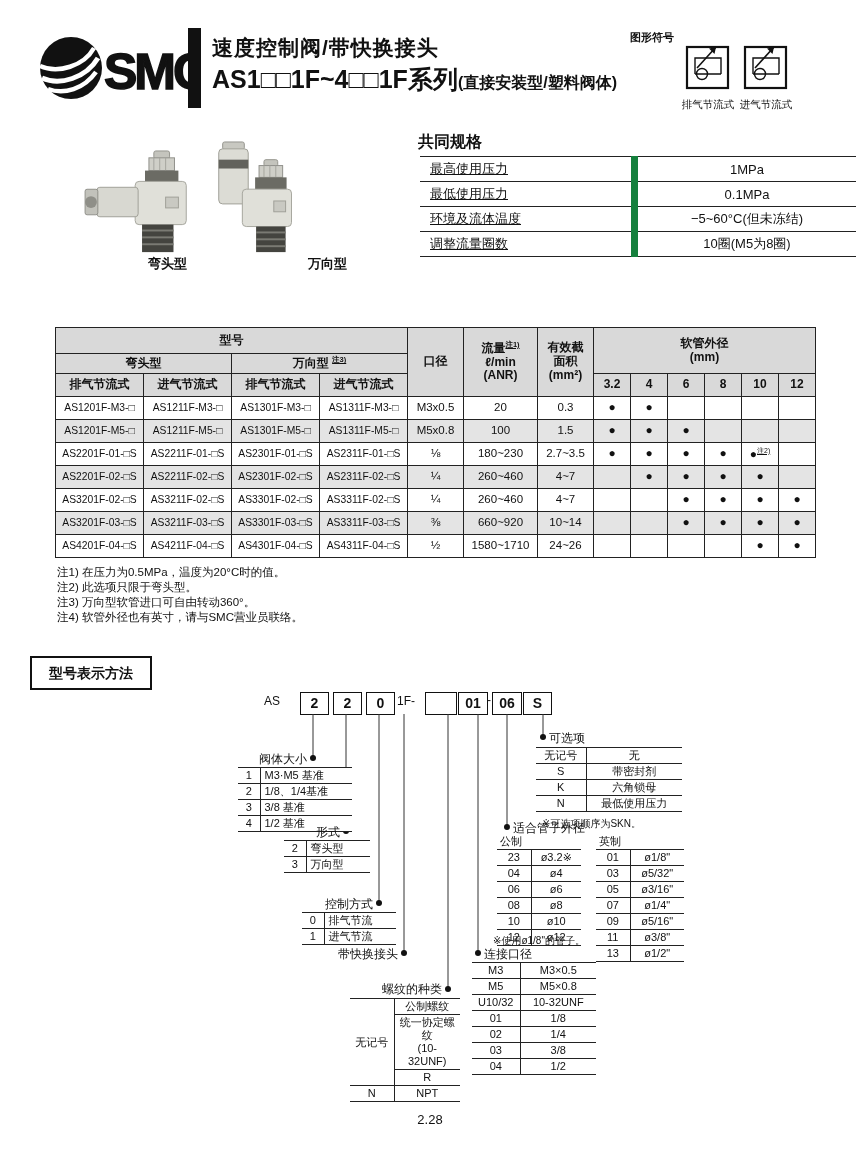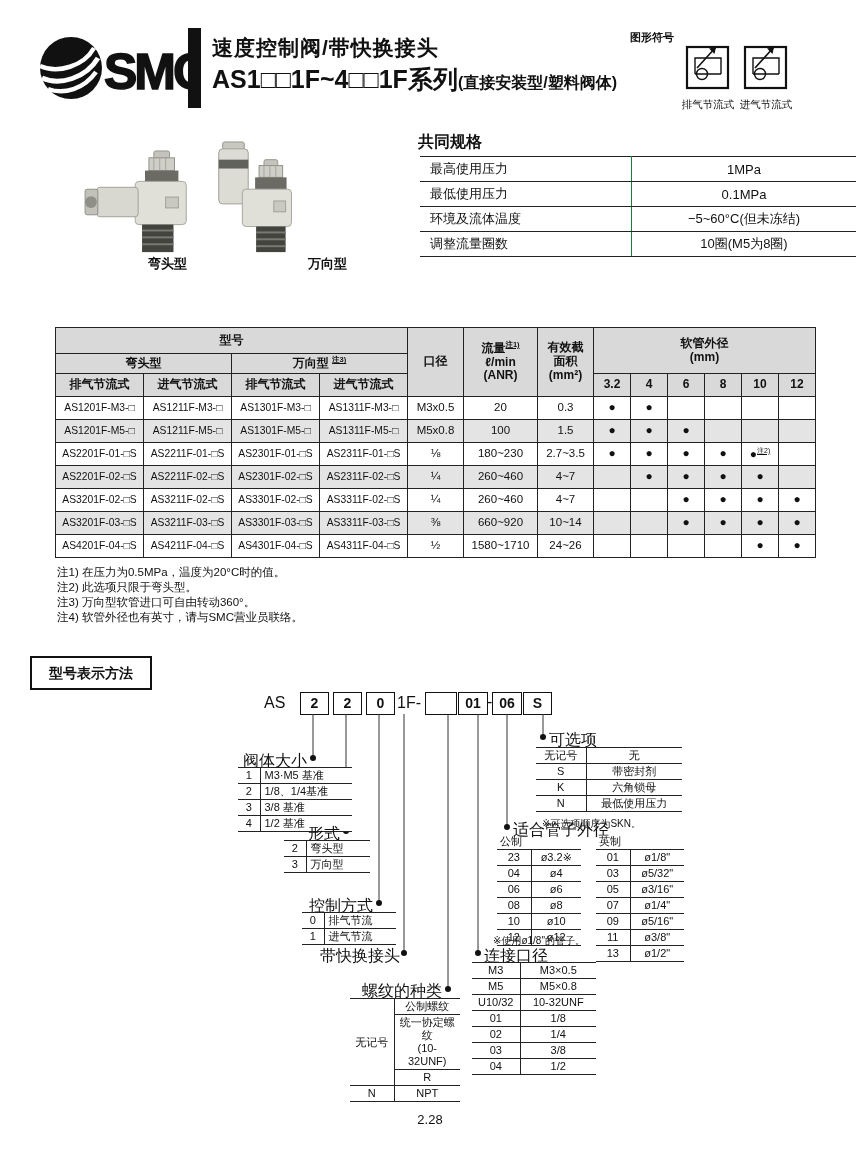--- a/index.html
+++ b/index.html
@@ -12,40 +12,40 @@
   .title2{font-size:25px;font-weight:bold;white-space:nowrap;}
   .title2 .suffix{font-size:16px;}
   .symlabel{font-size:11px;font-weight:bold;}
   .symbox{width:48px;height:50px;}
   .symcap{font-size:10.5px;width:64px;text-align:center;}
   .photocap{font-size:13px;font-weight:bold;}
   
   .cs-title{font-size:16px;font-weight:bold;}
   .cs-table{border-collapse:collapse;table-layout:fixed;width:436px;}
   .cs-table td{border-top:1px solid #222;border-bottom:1px solid #222;height:22px;font-size:13px;}
-  .cs-table td.l{width:200px;padding-left:10px;border-right:1px solid #15803d;}
+  .cs-table td.l{width:200px;padding-left:10px;border-right:7px solid #15803d;text-decoration:underline;}
   .cs-table td.v{text-align:center;}
   
   .mt{border-collapse:collapse;table-layout:fixed;width:760px;}
   .mt th,.mt td{border:1px solid #222;padding:0;line-height:1.15;}
   .mt th{background:#d9d9d9;font-weight:bold;font-size:12px;}
   .mt td{font-size:11.5px;text-align:center;height:22px;}
   .mt td.model{font-size:10.3px;}
   .mt tr.alt td{background:#e4e4e4;}
   .mt sup{font-size:7.5px;text-decoration:underline;}
   .dot{font-size:12px;}
   
   .notes{font-size:11.5px;line-height:15px;}
   
   .secbox{border:2px solid #111;width:118px;height:30px;line-height:30px;text-align:center;
           font-size:14px;font-weight:bold;}
-  .pn-text{font-size:16px;}
+  .pn-text{font-size:12px;}
   .pn-box{border:1.5px solid #111;width:27px;height:21px;line-height:21px;text-align:center;
           font-size:14px;font-weight:bold;background:#fff;}
-  .glabel{font-size:16px;white-space:nowrap;}
+  .glabel{font-size:12px;white-space:nowrap;}
   .glabel.r{text-align:right;}
   .code-table{border-collapse:collapse;font-size:11px;background:#fff;}
   .code-table td{border-top:1px solid #222;border-bottom:1px solid #222;padding:1px 4px;height:13px;line-height:13px;}
   .code-table td.code{font-weight:normal;text-align:center;border-right:1px solid #222;}
   .code-table.vcenter td.val{text-align:center;}
   .code-table td.pre{white-space:pre-line;height:auto;}
   .subhead{font-size:11px;}
   .smallnote{font-size:10px;}
   .pagenum{width:100%;text-align:center;font-size:13px;}
 </style>

